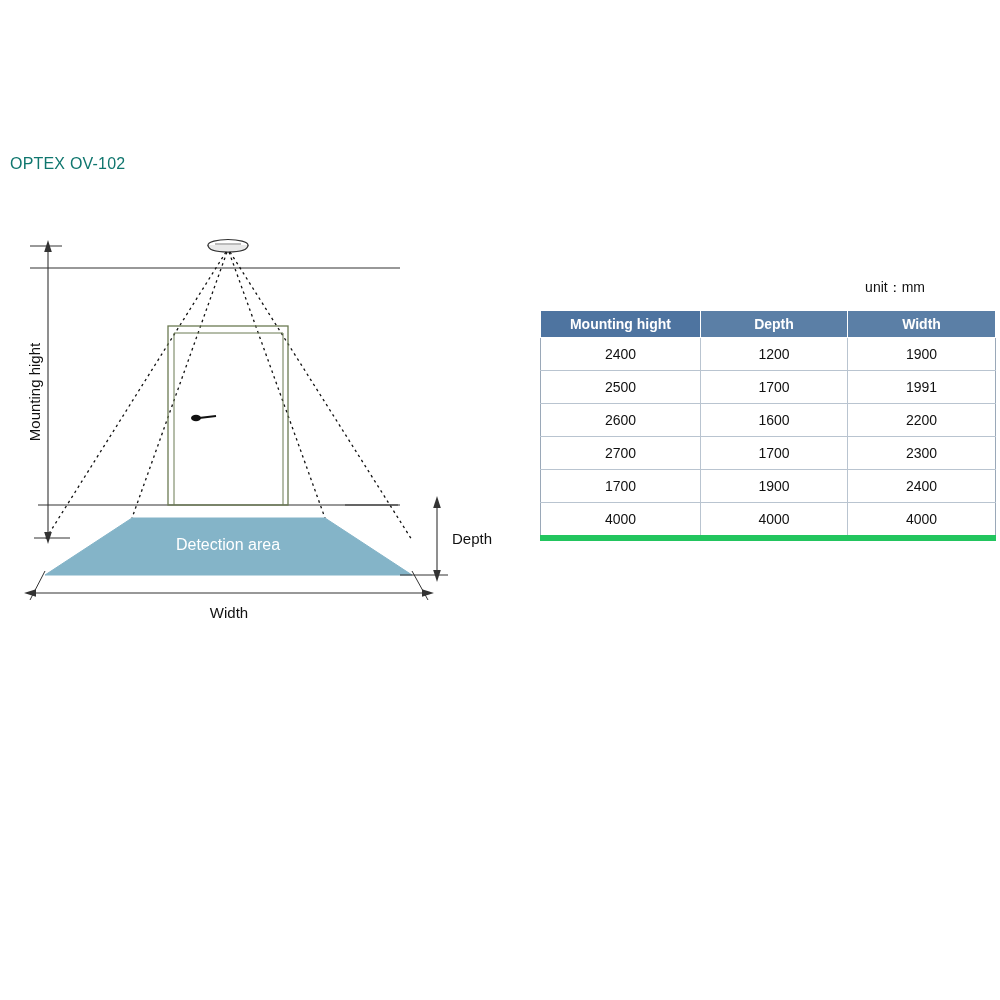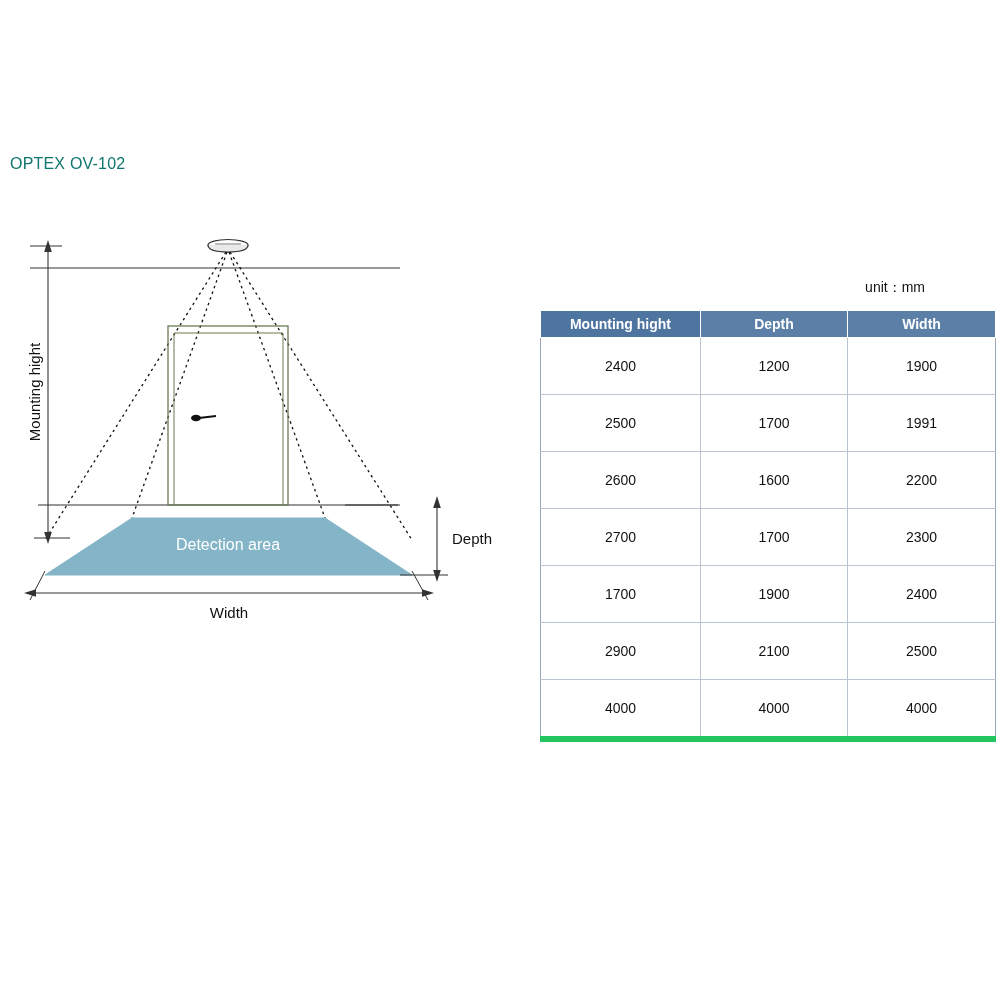--- a/index.html
+++ b/index.html
@@ -84,21 +84,21 @@
     padding: 0;
   }
   table.spec th.first-col {
     background: #4e74a0;
   }
   table.spec td {
     font-size: 14px;
     height: 24px;
     text-align: center;
     border: 1px solid #b9c4d0;
-    padding: 16px;
+    padding: 4px;
     color: #111111;
   }
   table.spec tr td:first-child {
     border-left: 1px solid #9aa8b8;
   }
   table.spec tr td:last-child {
     border-right: 1px solid #9aa8b8;
   }
   table.spec tr:last-child td {
     border-bottom: 6px solid #22c55e;
@@ -214,24 +214,19 @@
         <td>2700</td>
         <td>1700</td>
         <td>2300</td>
       </tr>
       <tr>
         <td>1700</td>
         <td>1900</td>
         <td>2400</td>
       </tr>
       <tr>
-        <td>2900</td>
-        <td>2100</td>
-        <td>2500</td>
-      </tr>
-      <tr>
         <td>4000</td>
         <td>4000</td>
         <td>4000</td>
       </tr>
     </tbody>
   </table>
 </div>
 
 </body></html>

